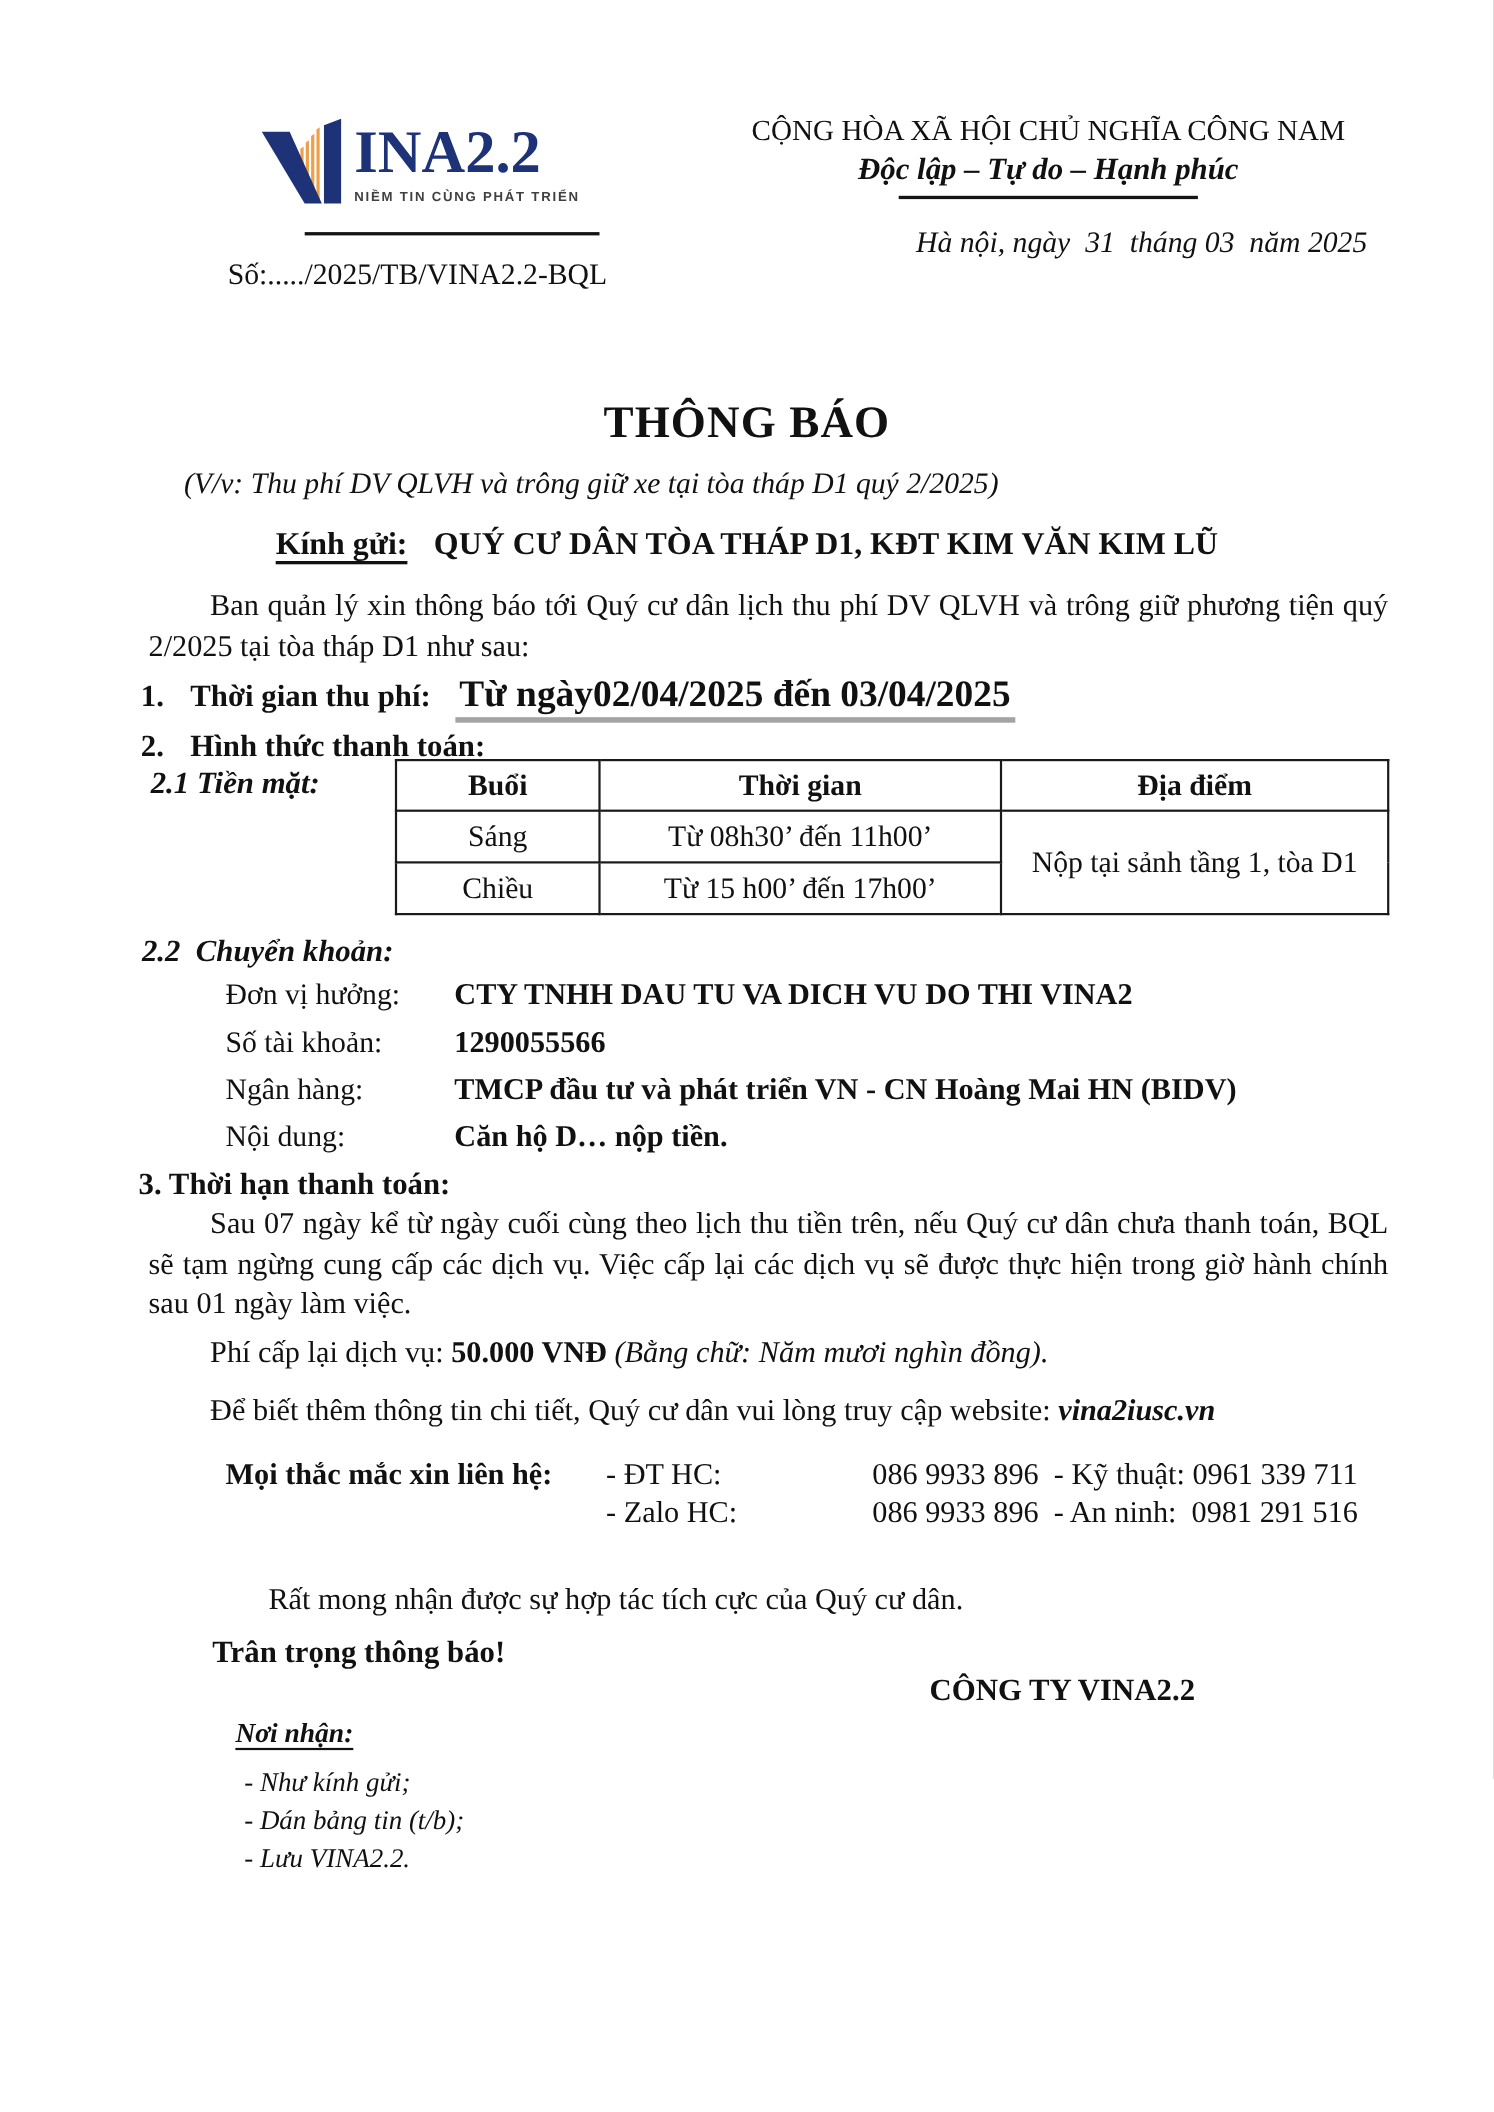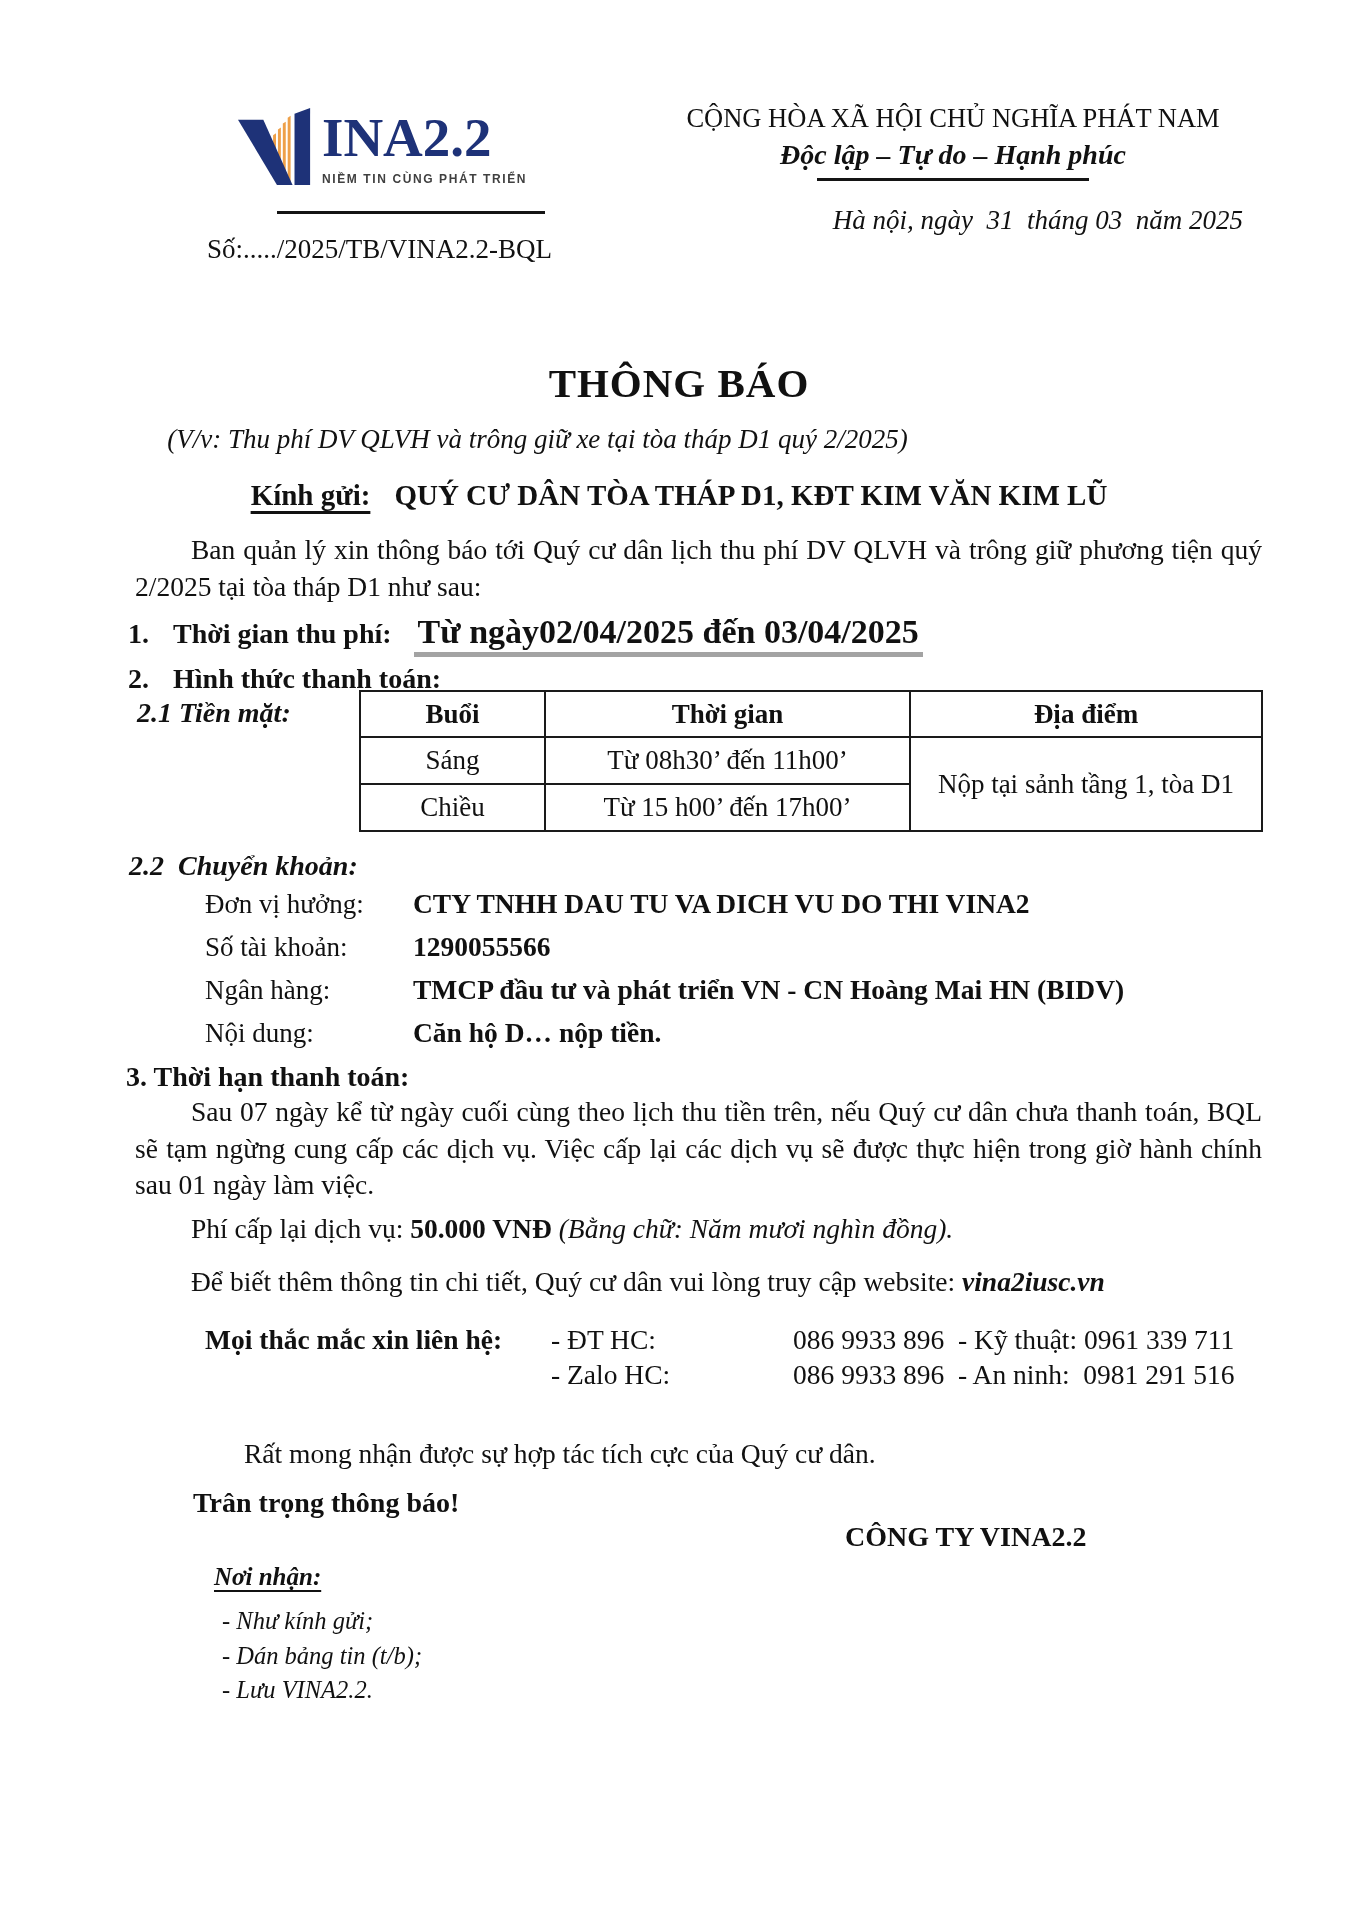--- a/index.html
+++ b/index.html
@@ -118,21 +118,21 @@
     </svg>
     <div class="logo-text">
       <div class="logo-wordmark">INA2.2</div>
       <div class="logo-tagline">NIỀM TIN CÙNG PHÁT TRIỂN</div>
     </div>
   </div>
   <div class="abs logo-rule"></div>
   <div class="abs doc-number">Số:...../2025/TB/VINA2.2-BQL</div>
 
   <div class="abs nat-block">
-    <div class="nat-title">CỘNG HÒA XÃ HỘI CHỦ NGHĨA PHÁT NAM</div>
+    <div class="nat-title">CỘNG HÒA XÃ HỘI CHỦ NGHĨA CÔNG NAM</div>
     <div class="nat-motto">Độc lập – Tự do – Hạnh phúc</div>
     <div class="nat-rule"></div>
     <div class="date-line pre">Hà nội, ngày  31  tháng 03  năm 2025</div>
   </div>
 
   <div class="abs doc-title">THÔNG BÁO</div>
   <div class="abs doc-subject">(V/v: Thu phí DV QLVH và trông giữ xe tại tòa tháp D1 quý 2/2025)</div>
 
   <div class="abs recipient">
     <span class="lbl">Kính gửi:</span>

